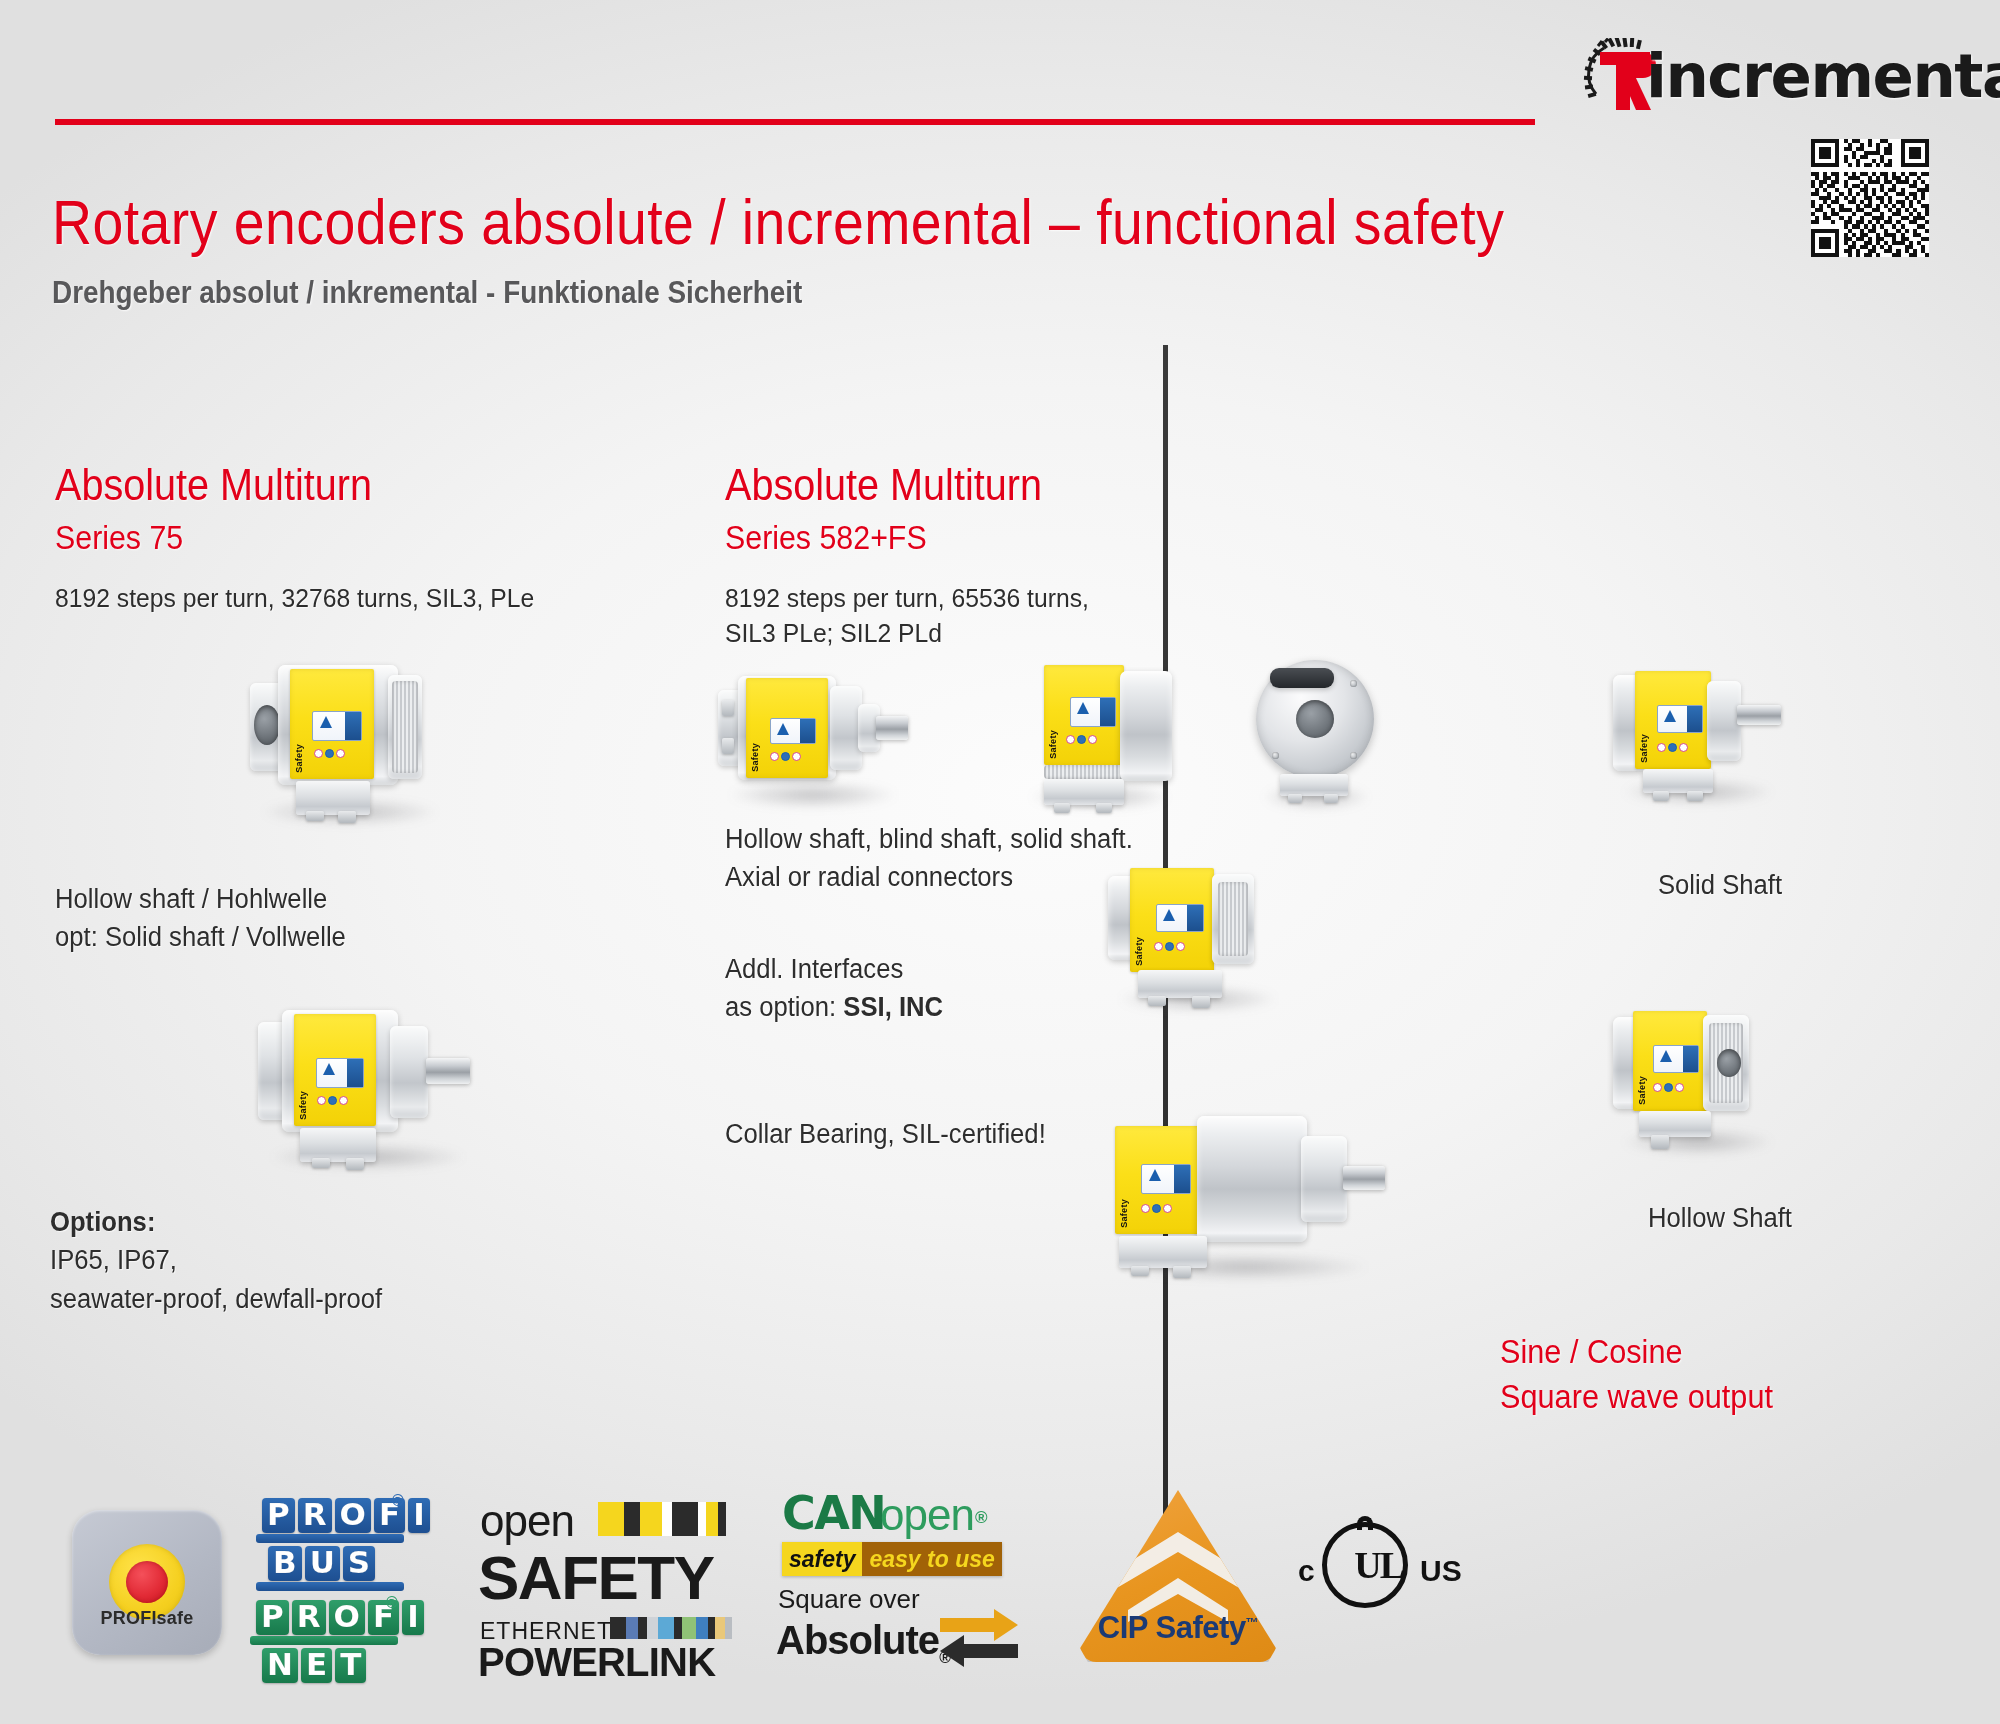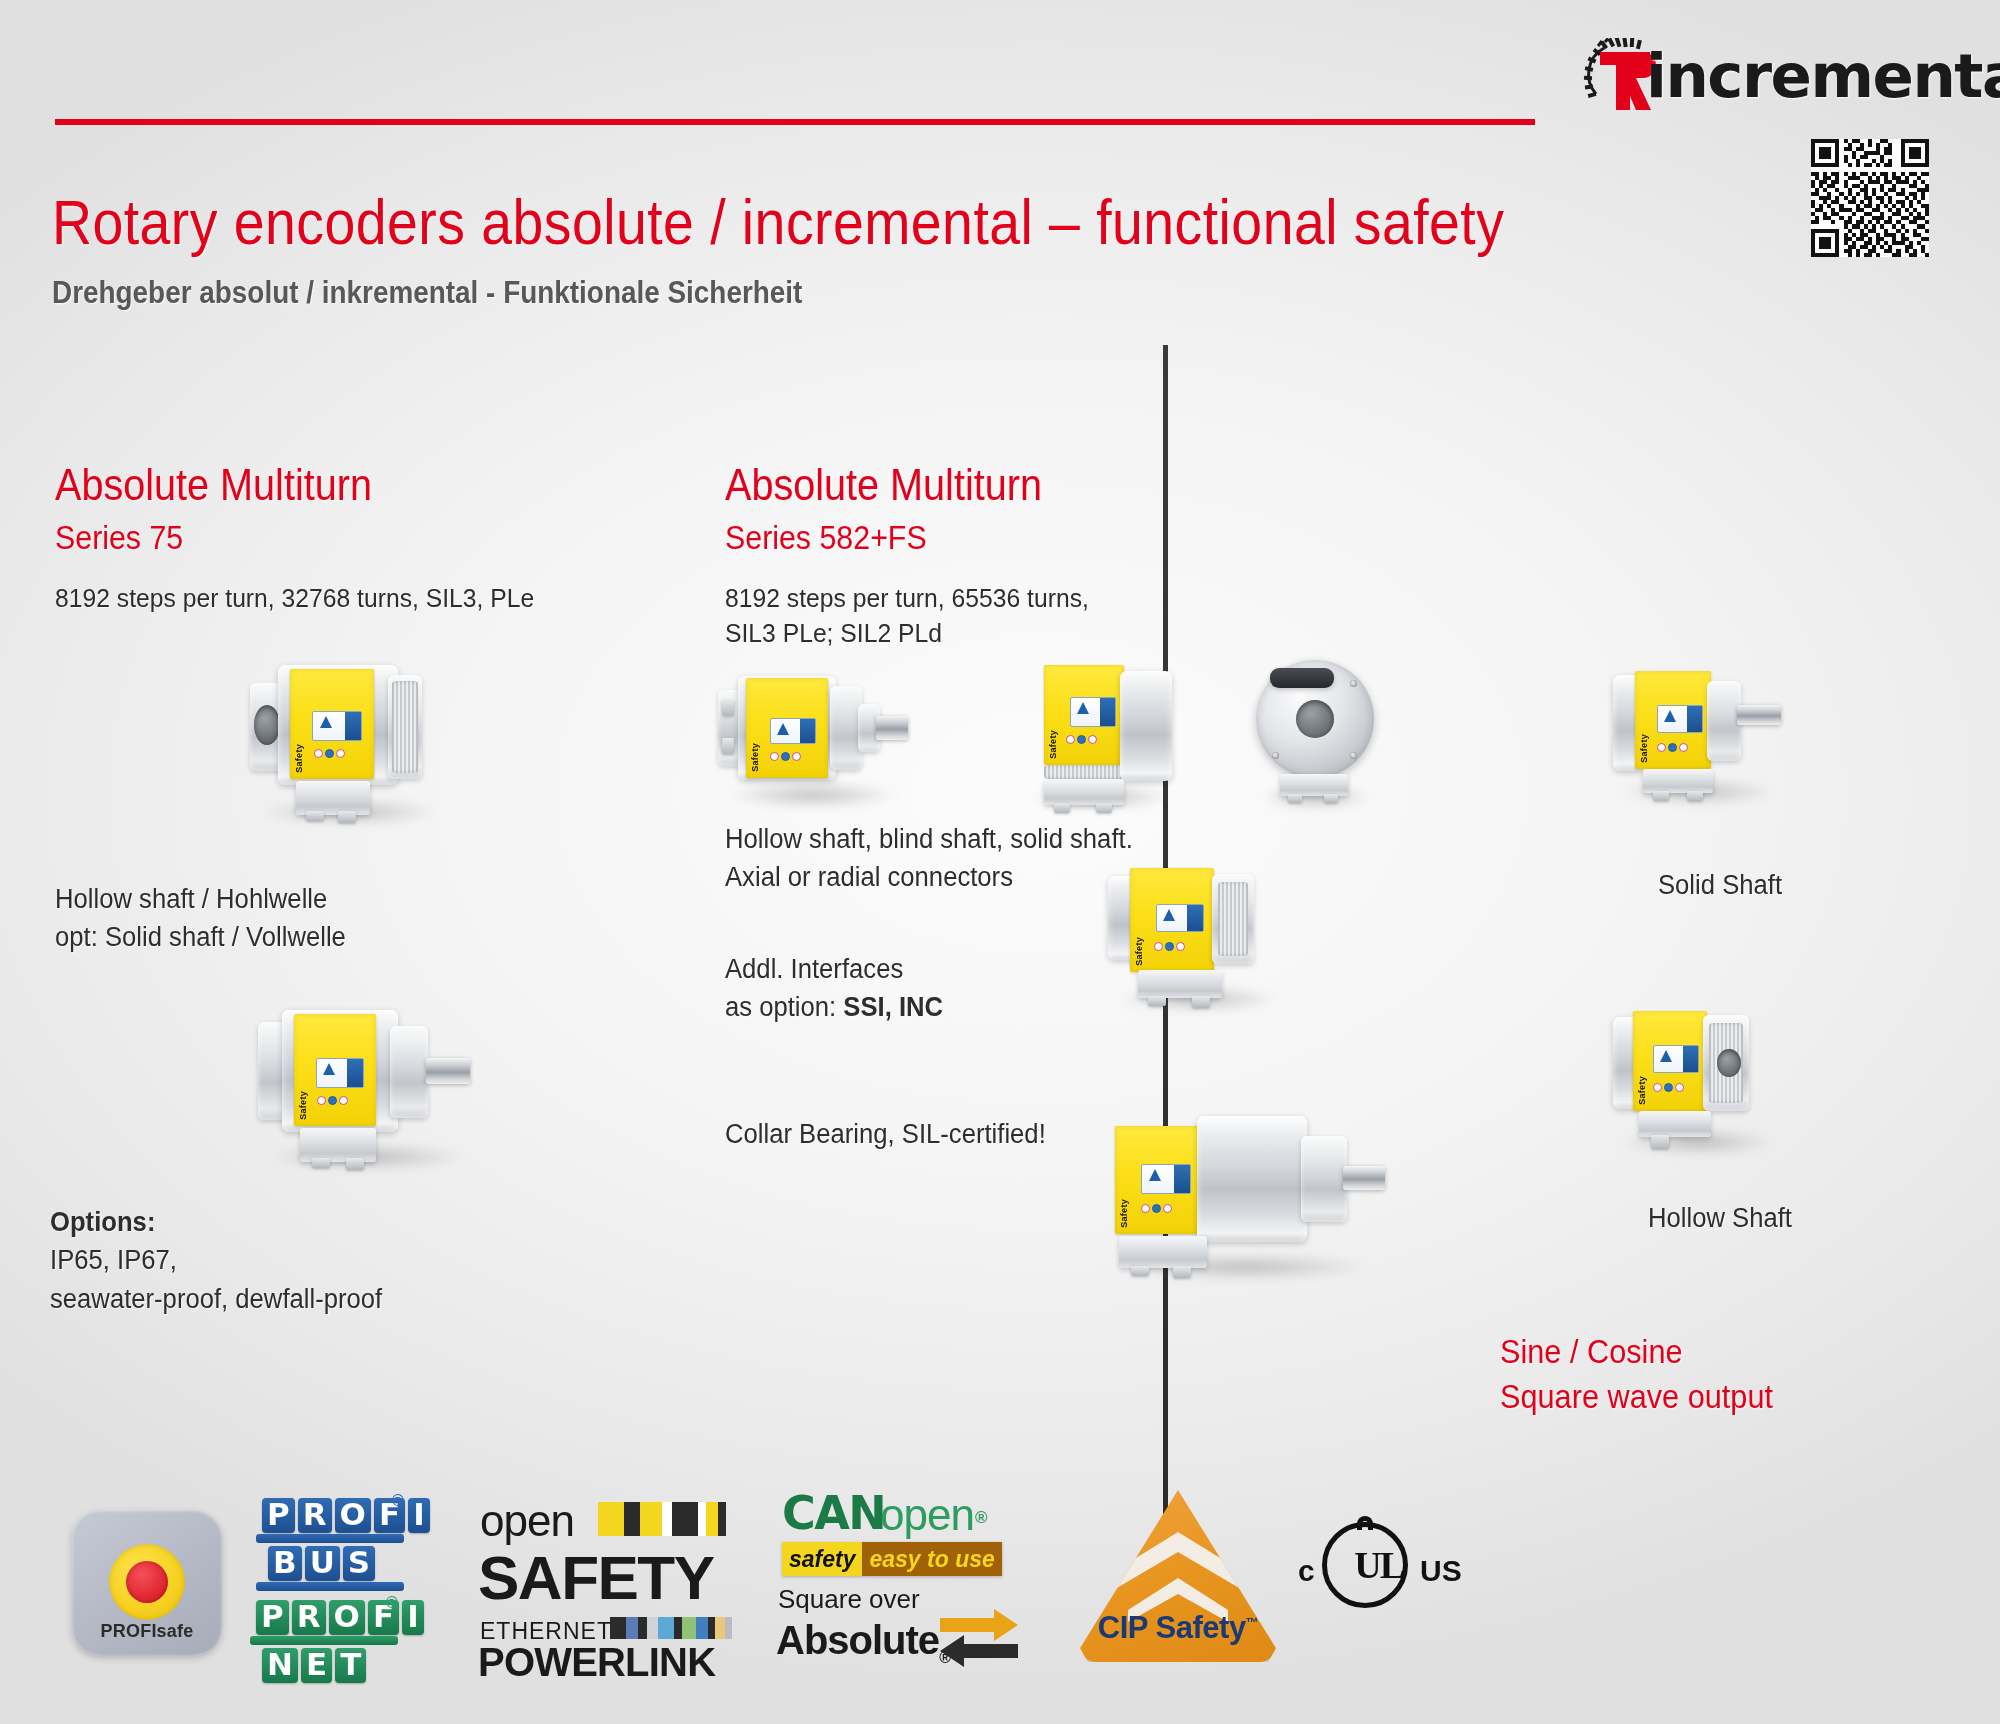--- a/index.html
+++ b/index.html
@@ -187,21 +187,21 @@
     background:radial-gradient(circle at 40% 34%,#ffe34a 0%,#f5d020 60%,#e8c411 100%);
     box-shadow:inset 0 0 5px rgba(160,130,0,.35);
   }
   .ps-btn {
     position:absolute; left:50%; top:50%; transform:translate(-50%,-50%);
     width:42px; height:42px; border-radius:50%;
     background:radial-gradient(circle at 38% 32%,#f4505a 0%,#e22b36 55%,#c4121d 100%);
     box-shadow:inset 0 0 4px rgba(120,0,10,.4);
   }
   .ps-word {
-    position:absolute; left:0; right:0; bottom:13px; text-align:center;
+    position:absolute; left:0; right:0; bottom:26px; text-align:center;
     font-size:18px; font-weight:bold; color:#2b2b2b; letter-spacing:.2px;
     font-family:"Liberation Sans", sans-serif;
   }
   .profi-word {
     position:absolute; display:flex; gap:3px;
   }
   .pw-cell {
     font-size:31px; font-weight:bold; color:#fff;
     font-family:"DejaVu Sans", sans-serif;
     padding:1px 5px 3px; border-radius:4px; line-height:1;

